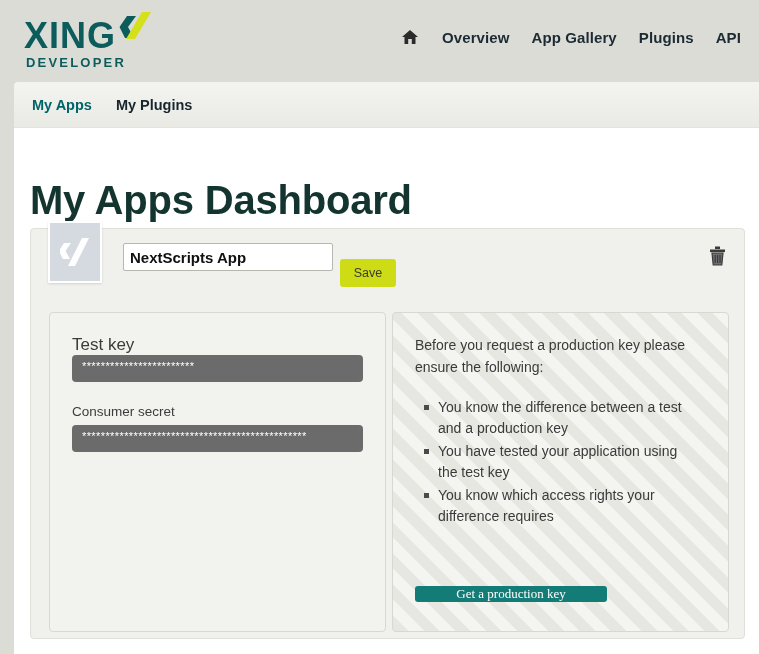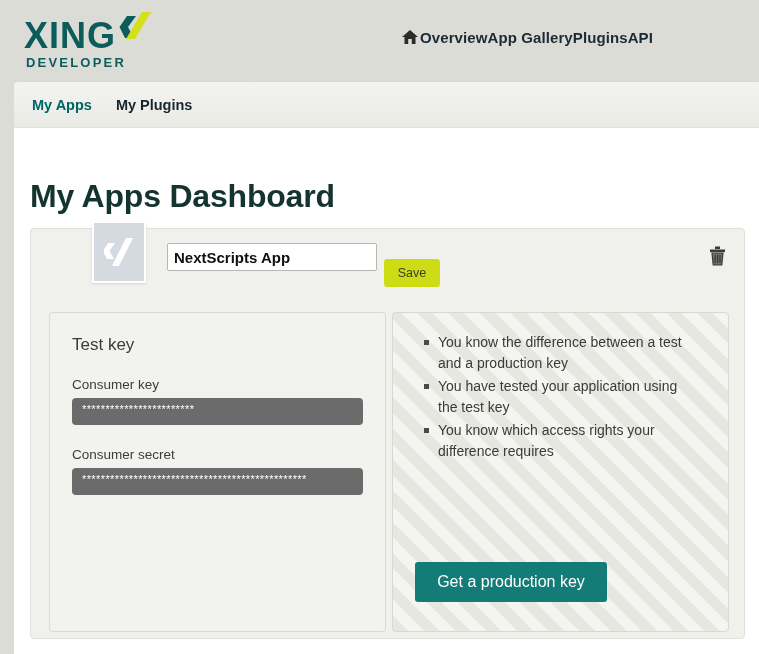--- a/index.html
+++ b/index.html
@@ -33,20 +33,21 @@
     height: 58px;
   }
   .logo-svg { display: block; }
 
   .main-nav {
     position: absolute;
     left: 400px;
     top: 27px;
     display: flex;
     align-items: center;
+    gap: 22px;
     white-space: nowrap;
   }
   .nav-home {
     display: inline-flex;
     align-items: center;
     justify-content: center;
     width: 20px; height: 20px;
   }
   .nav-link {
     font-size: 15px;
@@ -88,21 +89,21 @@
     top: 128px; left: 14px;
     width: 745px;
     height: 526px;
     background: #ffffff;
   }
 
   .page-title {
     position: absolute;
     left: 16px;
     top: 50px;
-    font-size: 32px;
+    font-size: 40px;
     font-weight: bold;
     color: #14342f;
     letter-spacing: -0.2px;
   }
 
   
   .feedback-tab {
     position: absolute;
     top: 134px;
     left: 748px;
@@ -120,21 +121,20 @@
     width: 715px;
     height: 411px;
     background: #f0f0ec;
     border: 1px solid #e0e0da;
     border-radius: 4px;
   }
 
   .app-header-row {
     position: relative;
     height: 66px;
-    margin-left: 44px;
   }
 
   .app-icon {
     position: absolute;
     left: 17px;
     top: -8px;
     width: 54px;
     height: 62px;
     background: #d5dae1;
     border: 2px solid #ffffff;
@@ -283,27 +283,27 @@
     width: 5px;
     height: 5px;
     background: #4a4a4a;
   }
 
   .prod-btn {
     position: absolute;
     left: 22px;
     bottom: 29px;
     width: 192px;
-    height: 40px;
+    height: 16px;
     background: #137c77;
     color: #ffffff;
     border: none;
     border-radius: 3px;
-    font-family: Liberation Sans, sans-serif;
-    font-size: 16px;
+    font-family: Liberation Serif, serif;
+    font-size: 13px;
     cursor: pointer;
   }
 
   
   .side-card {
     position: absolute;
     left: 745px;
     width: 30px;
     background: #f2f2ee;
     border: 1px solid #dedcd6;
@@ -393,34 +393,34 @@
         </svg>
       </button>
     </div>
 
     <div class="panels-row">
 
       <div class="panel test">
         <div class="panel-title">Test key</div>
 
         <div class="field-block">
-          <div class="field-label">Consumer key</div>
           <div class="masked-field">
             <span class="masked-text">************************</span>
           </div>
 
           <div class="field-label">Consumer secret</div>
           <div class="masked-field">
             <span class="masked-text">************************************************</span>
           </div>
         </div>
       </div>
 
       <div class="panel production">
 
+        <p class="prod-intro">Before you request a production key please ensure the following:</p>
 
         <ul class="prod-list">
           <li>You know the difference between a test and a production key</li>
           <li>You have tested your application using the test key</li>
           <li>You know which access rights your difference requires</li>
         </ul>
 
         <button class="prod-btn">Get a production key</button>
       </div>
 

